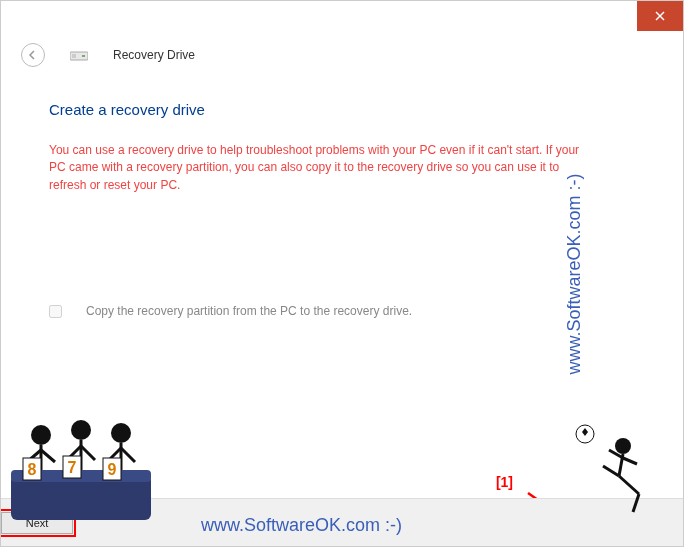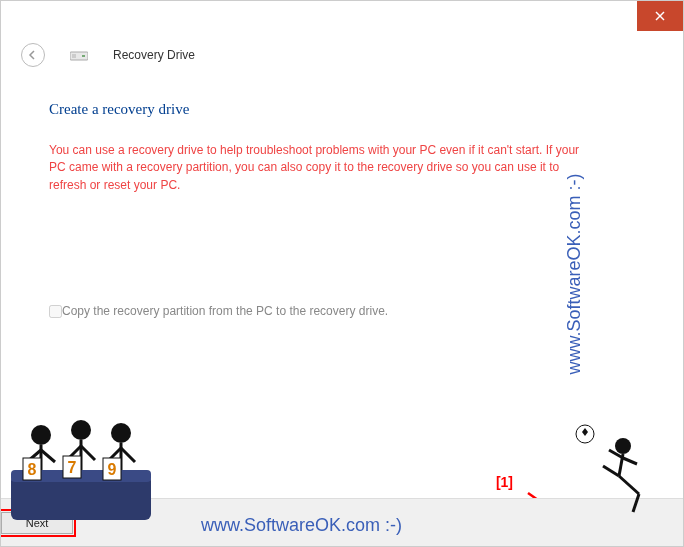--- a/index.html
+++ b/index.html
@@ -57,33 +57,32 @@
       color: #333;
     }
     .content {
       padding: 26px 48px 0 48px;
     }
     .page-heading {
       color: #003e8f;
       font-size: 15px;
       font-weight: 400;
       margin-bottom: 24px;
-      font-family: Liberation Serif, serif;
     }
     .body-text {
       font-size: 12px;
       color: #ef4444;
       line-height: 1.45;
       max-width: 540px;
     }
     .checkbox-row {
       margin-top: 110px;
       display: flex;
       align-items: center;
-      gap: 0;
+      gap: 24px;
       color: #888;
       font-size: 12px;
     }
     .checkbox-row input[type="checkbox"] {
       width: 13px;
       height: 13px;
       accent-color: #888;
     }
     .footer {
       position: absolute;

